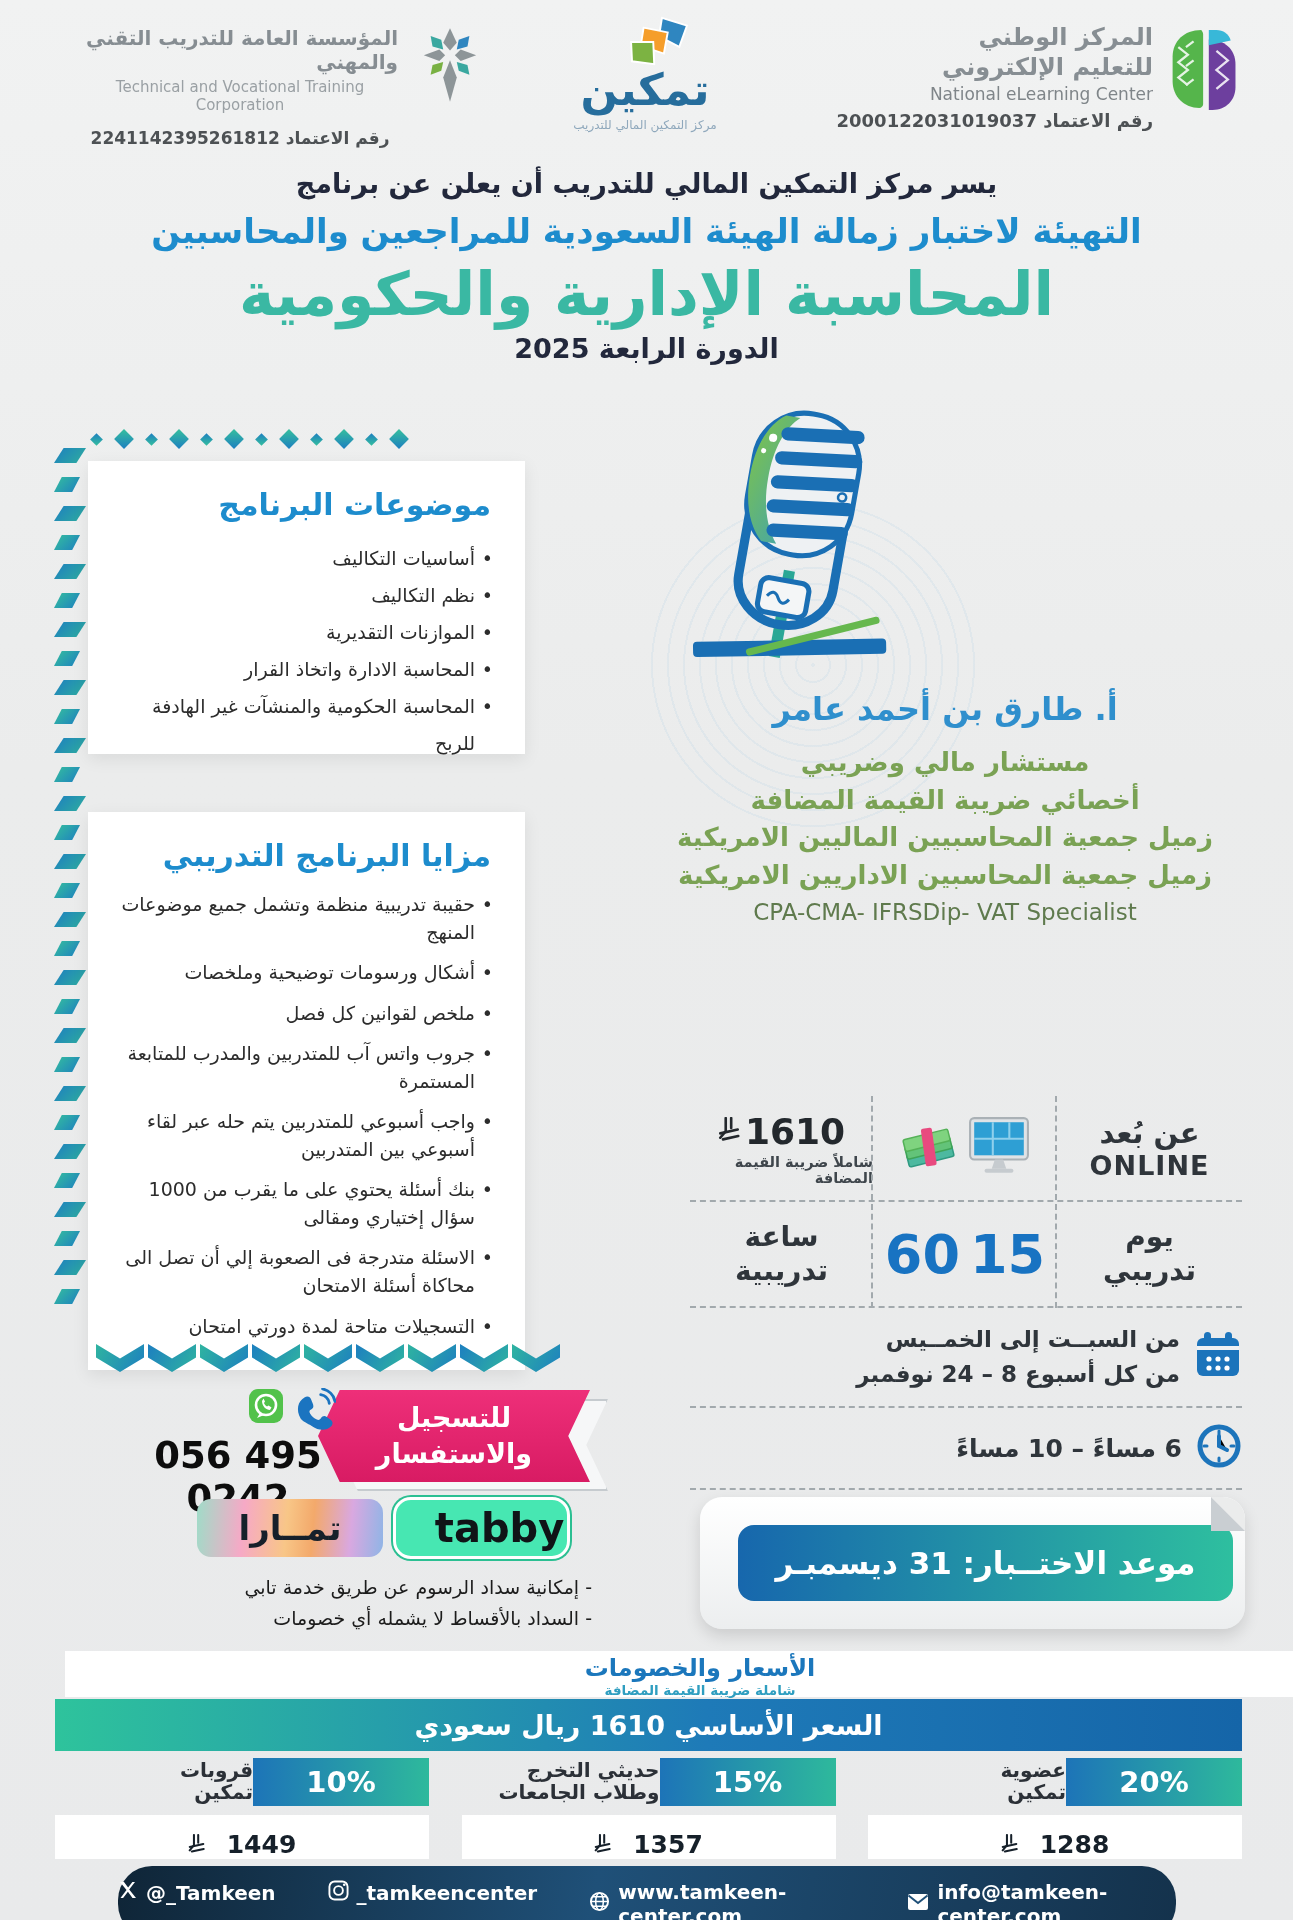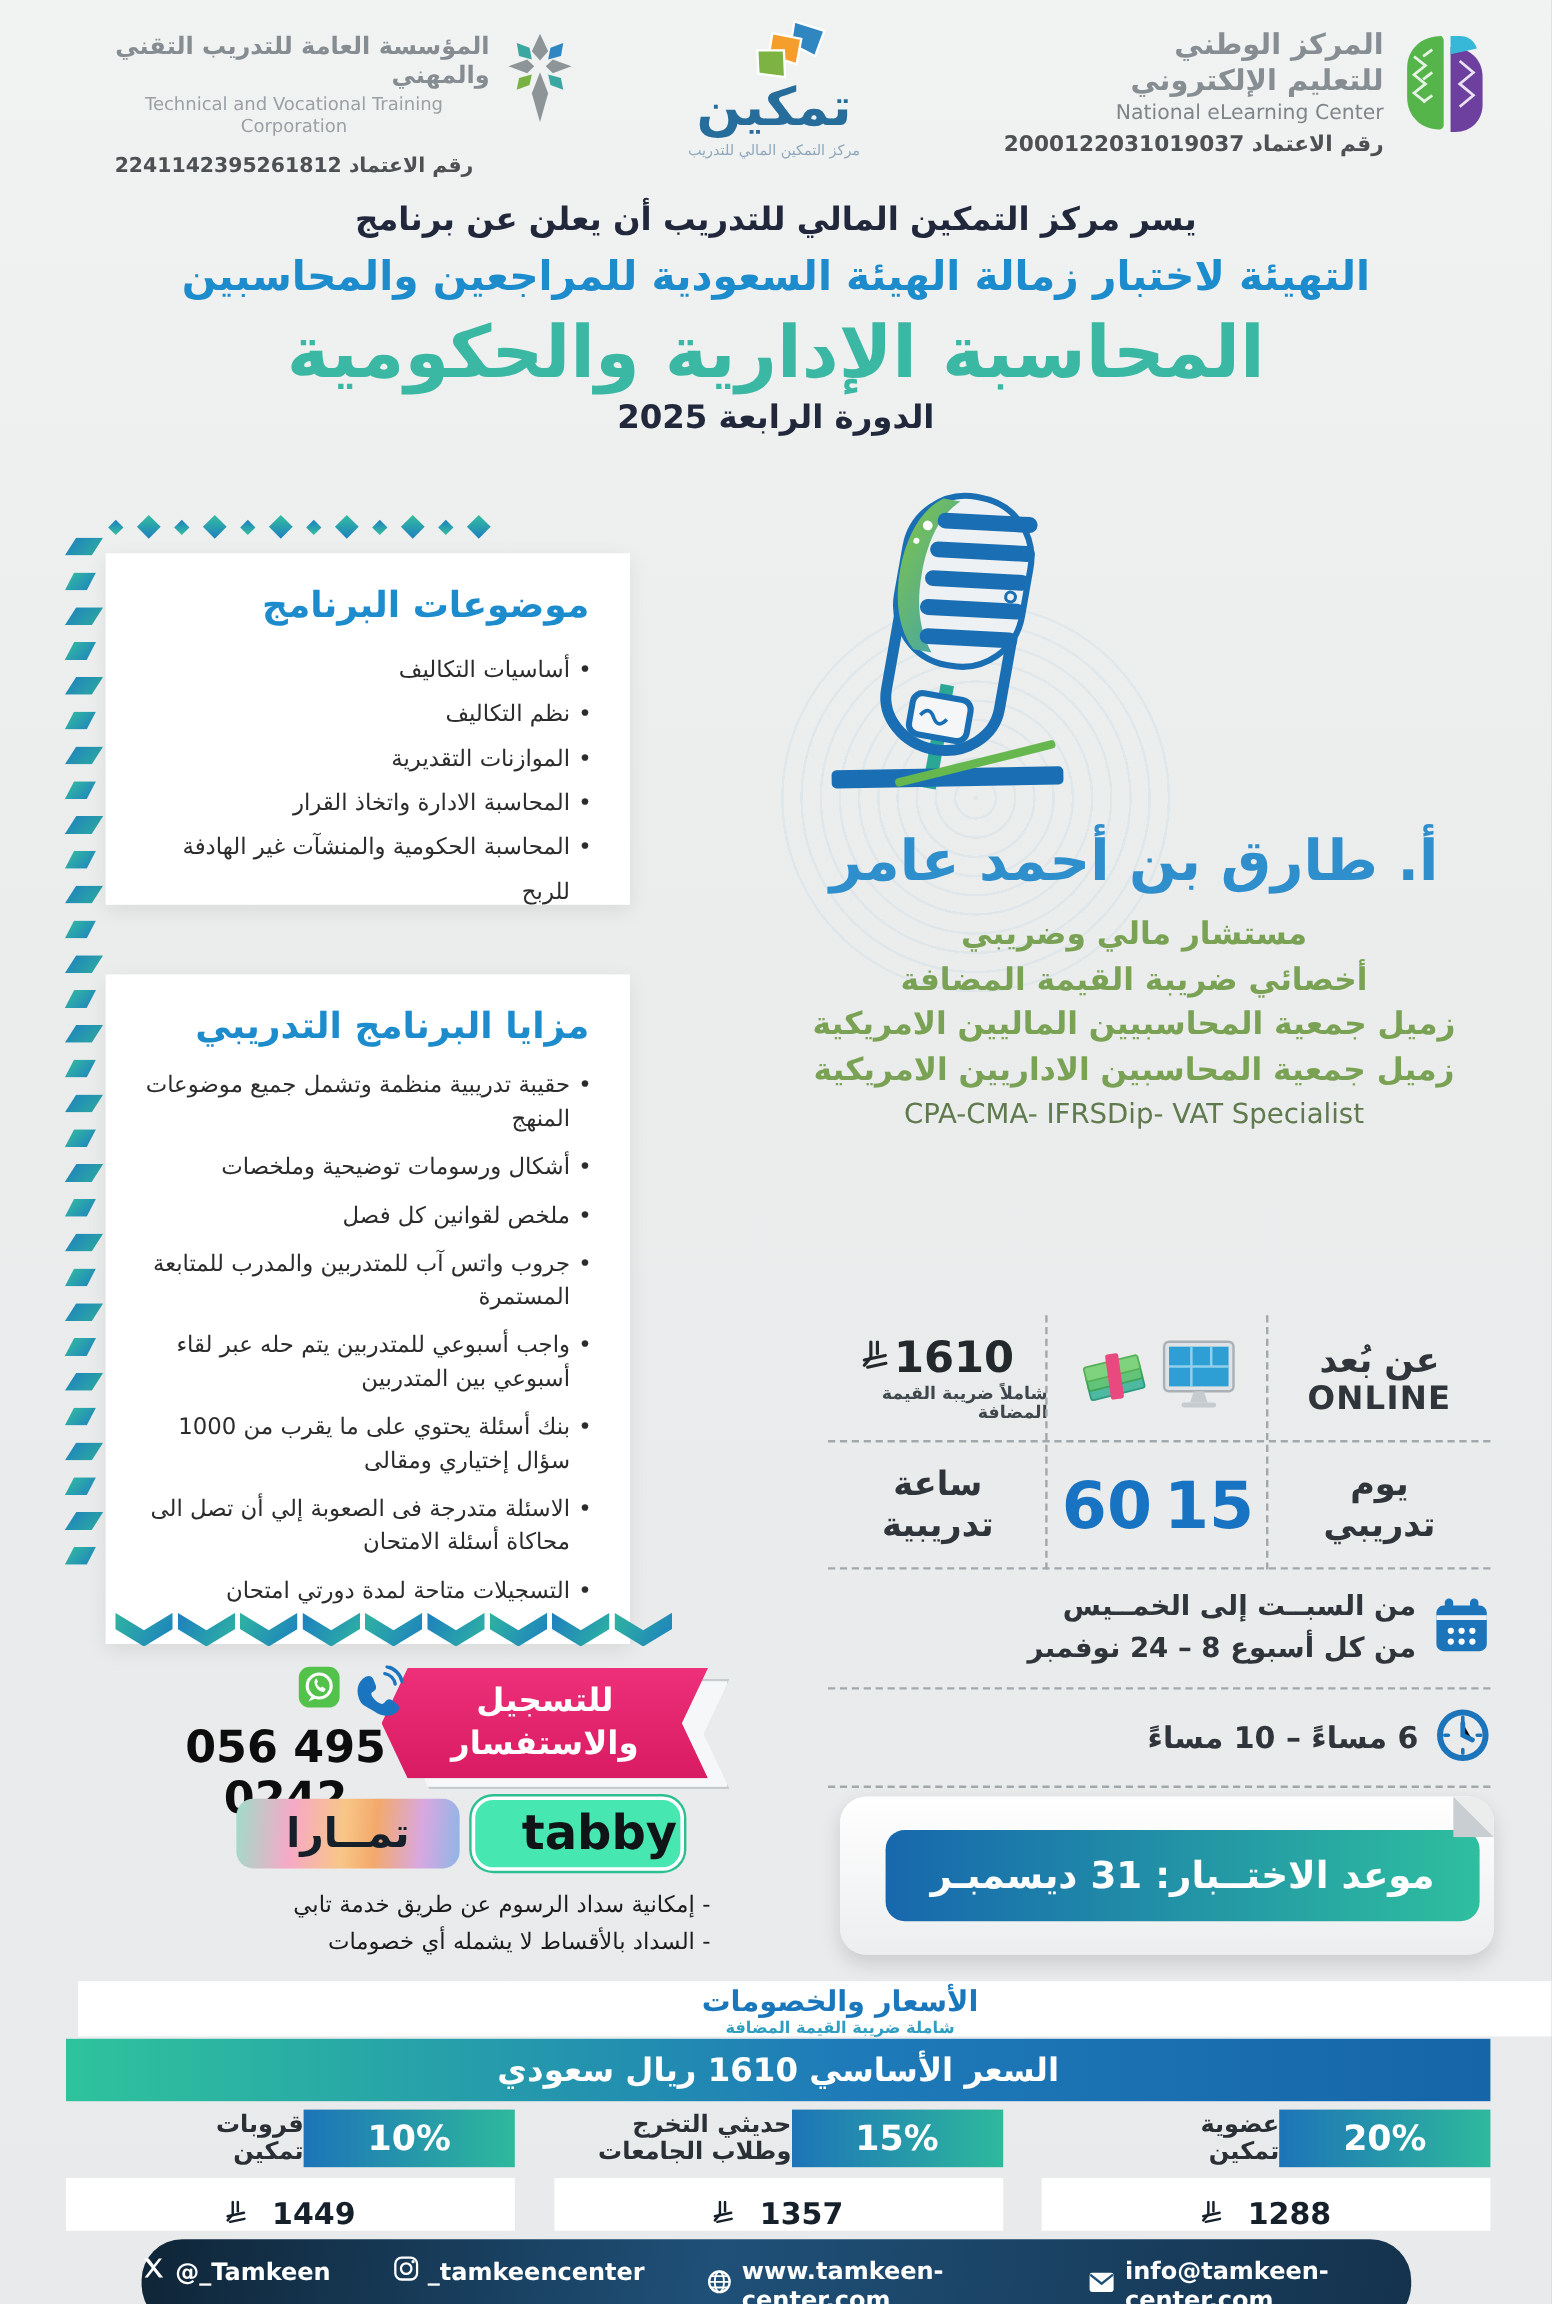--- a/index.html
+++ b/index.html
@@ -1,21 +1,21 @@
 <!DOCTYPE html>
 <html lang="ar"><head>
 <meta charset="utf-8">
 <style>
   * { margin:0; padding:0; box-sizing:border-box; }
   body { background:#d8d9da; font-family:"DejaVu Sans","Liberation Sans",sans-serif; }
   .page { position:relative; width:1293px; height:1920px; margin:0 auto; overflow:hidden;
           background:linear-gradient(180deg,#f1f2f2 0%,#ebecec 40%,#e9eaeb 100%); }
 
   
-  .tvtc { position:absolute; left:82px; top:26px; width:400px; display:flex; direction:rtl; gap:10px; align-items:flex-start; }
+  .tvtc { position:absolute; left:82px; top:26px; width:400px; display:flex; direction:rtl; gap:20px; align-items:flex-start; }
   .tvtc-text { text-align:right; }
   .tvtc-name { font-size:20px; font-weight:600; color:#868d92; }
   .tvtc-en { font-size:15px; color:#9aa0a4; margin-top:4px; text-align:center; }
   .tvtc-num { font-size:17px; font-weight:600; color:#4d5154; margin-top:14px; text-align:center; direction:rtl; }
 
   .tamkeen { position:absolute; left:540px; top:16px; width:210px; text-align:center; }
   .tamkeen-fan { margin-left:30px; }
   .tamkeen-word { font-size:44px; font-weight:bold; color:#266d9c; line-height:1; margin-top:-6px; }
   .tamkeen-tag { font-size:12px; color:#8fa8bc; margin-top:6px; }
 
@@ -54,21 +54,21 @@
   .card-topics li { line-height:1.95; }
   .card-features li { line-height:1.45; margin-bottom:13px; }
 
   
   .wm { position:absolute; left:648px; top:500px; width:330px; height:330px; border-radius:50%;
         background:repeating-radial-gradient(circle at 50% 50%, rgba(150,195,225,.30) 0 2px, transparent 2px 16px); opacity:.45; }
   .mic { position:absolute; left:640px; top:378px; width:310px; height:305px; z-index:2; }
 
   
   .instructor { position:absolute; left:600px; top:690px; width:690px; text-align:center; direction:rtl; z-index:2; }
-  .inst-name { font-size:47px; font-weight:800; color:#2f8fcd; }
+  .inst-name { font-size:32px; font-weight:800; color:#2f8fcd; }
   .inst-creds { margin-top:16px; font-size:26px; font-weight:600; color:#7aa254; line-height:1.45; }
   .inst-certs { font-size:23px; color:#5f7a4d; margin-top:4px; direction:ltr; }
 
   
   .info { position:absolute; left:690px; top:1096px; width:552px; height:212px; direction:rtl; }
   .info-row { display:flex; height:106px; border-bottom:2px dashed #a2a9ad; align-items:center; }
   .info .cA { width:185px; display:flex; flex-direction:column; align-items:center; justify-content:center; }
   .info .cB { width:184px; display:flex; align-items:center; justify-content:center; gap:10px; }
   .info .cC { width:183px; display:flex; flex-direction:column; align-items:center; justify-content:center; }
   .info-vline { position:absolute; top:0; bottom:0; border-left:2px dashed #a2a9ad; }

